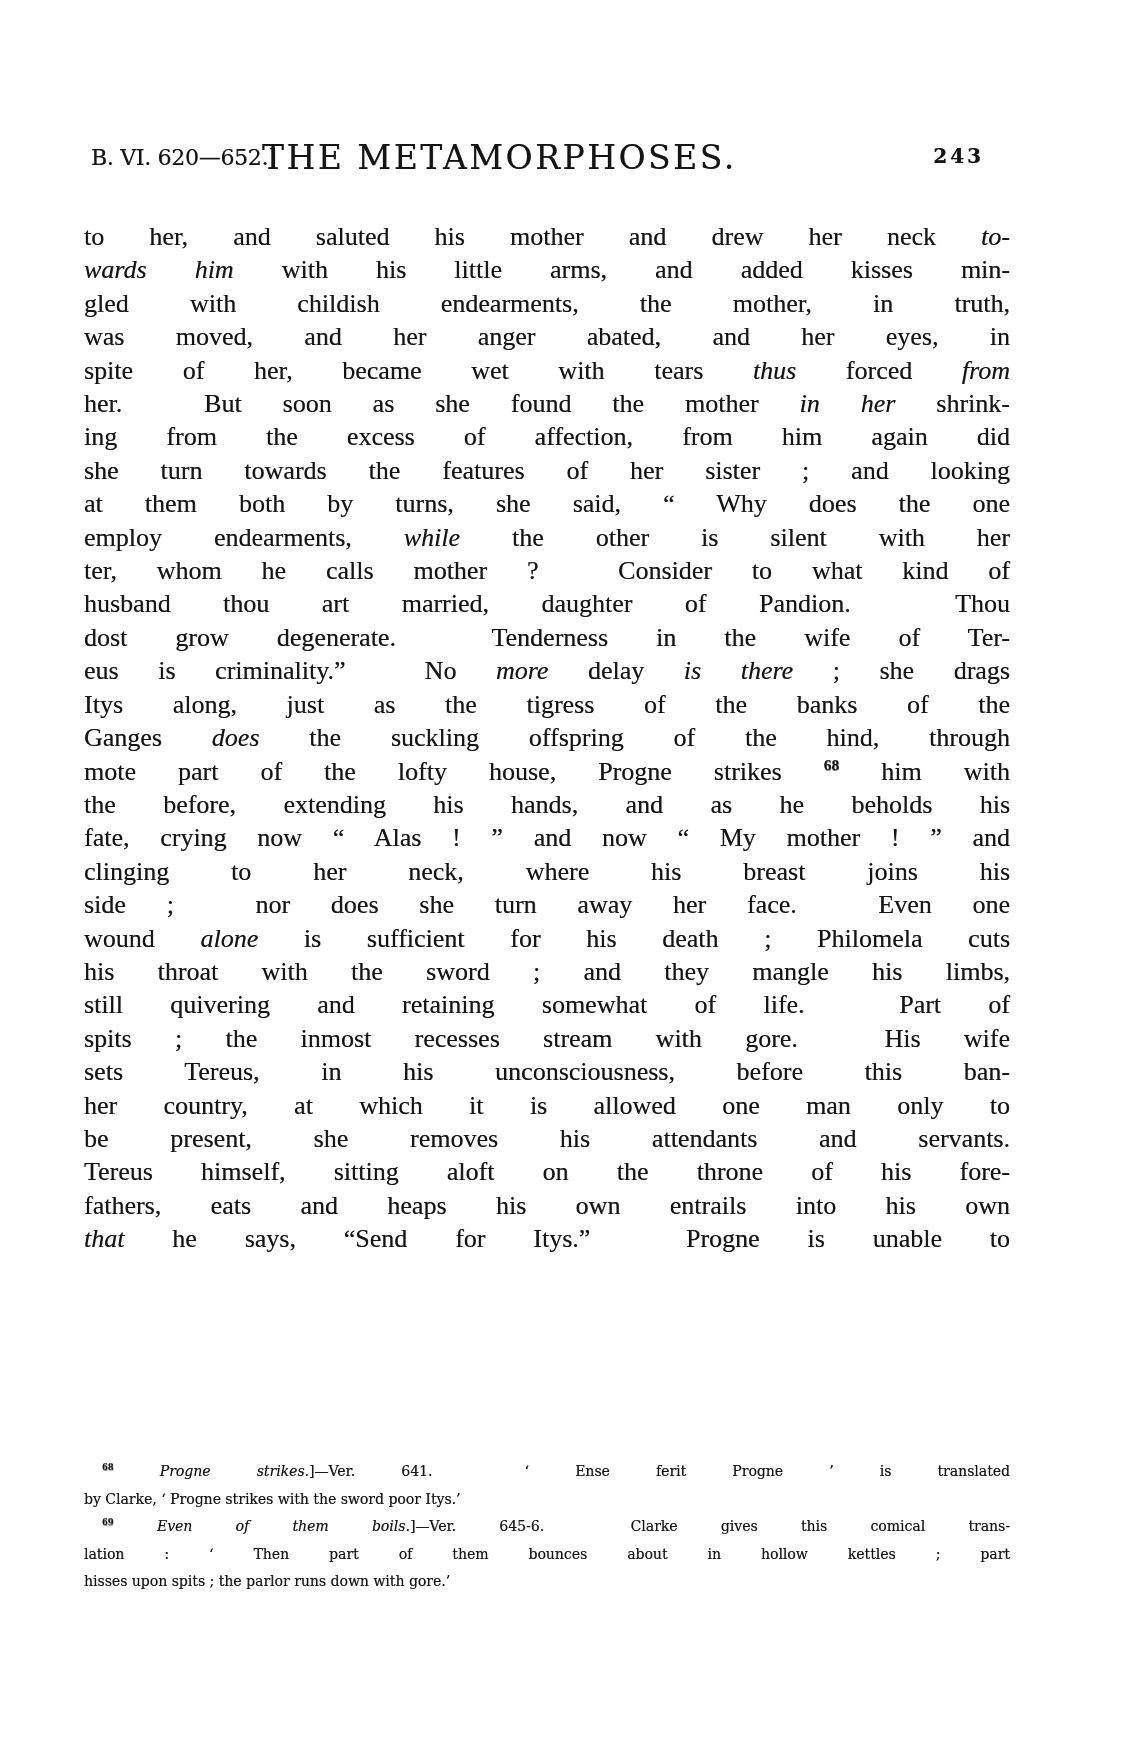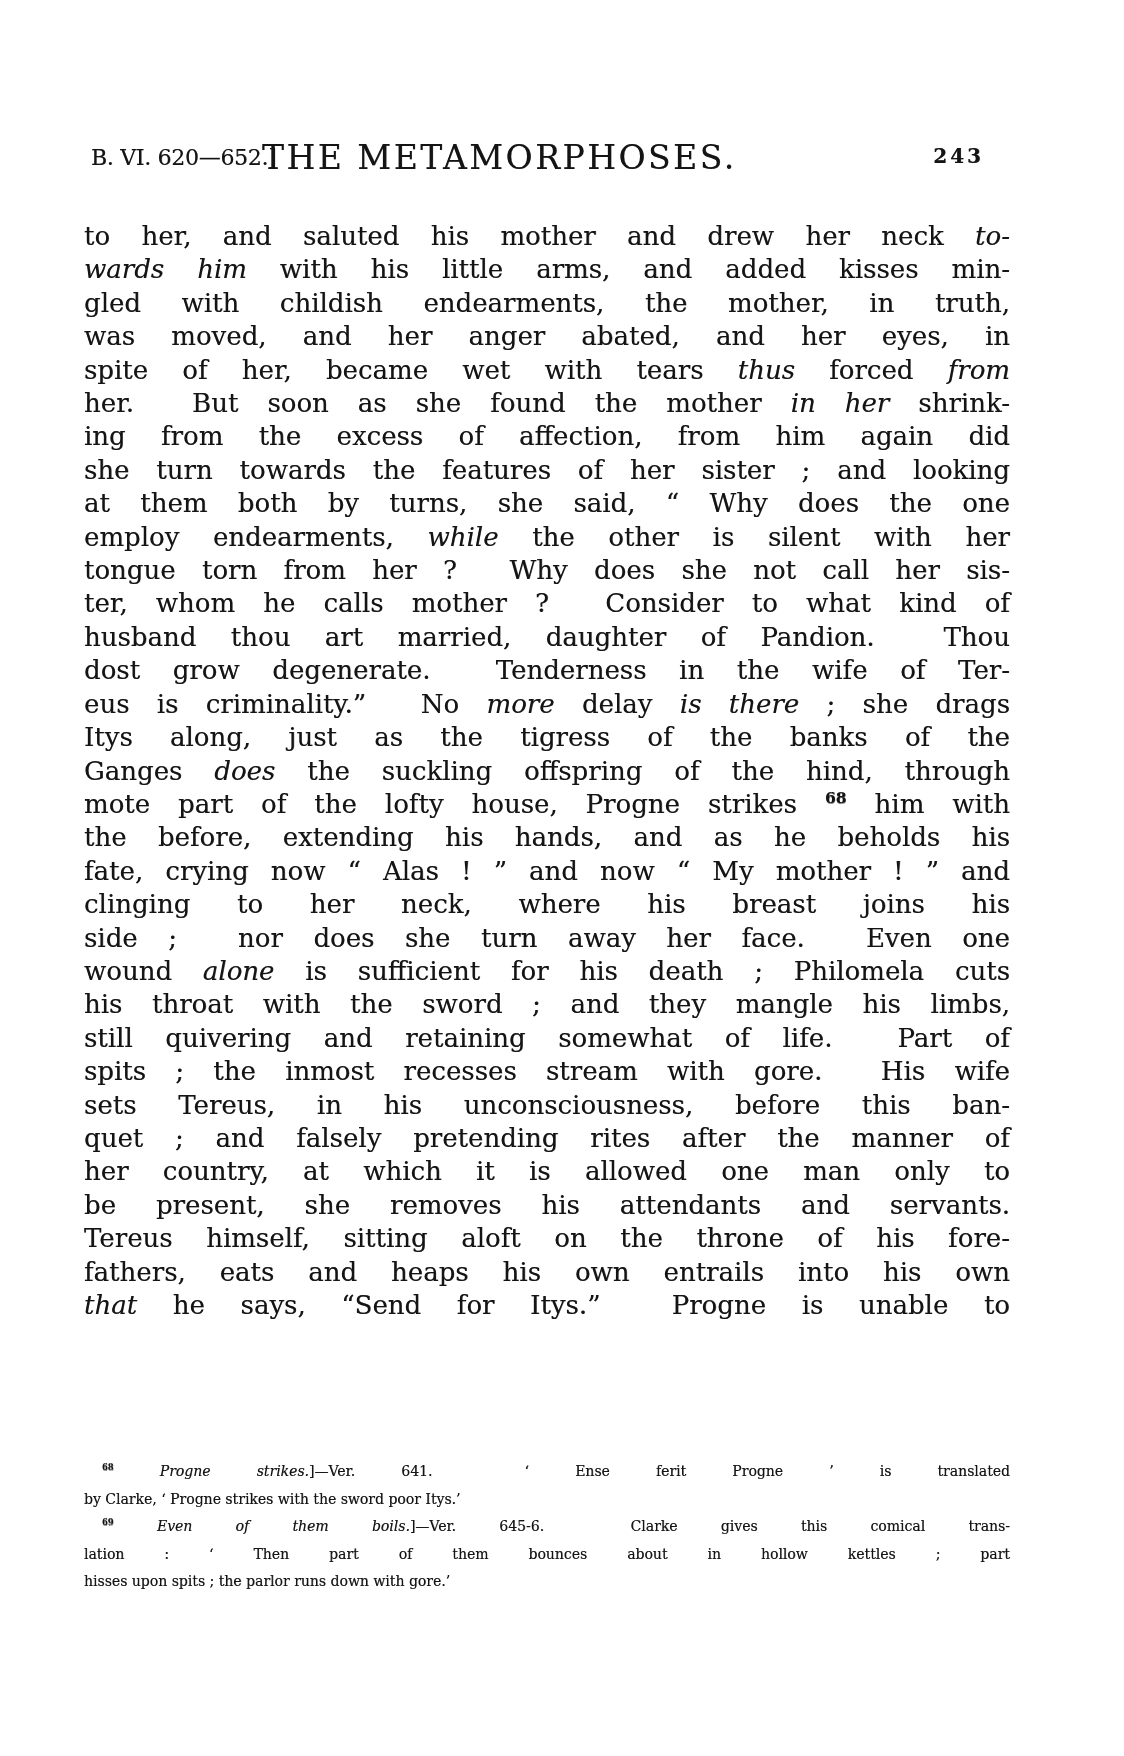--- a/index.html
+++ b/index.html
@@ -25,20 +25,21 @@
     font-size: 33px; letter-spacing: 2.5px; white-space: nowrap;
   }
   .h-num {
     position: absolute; right: 17px; top: 6px;
     font-size: 20px; font-weight: 600; letter-spacing: 3px; white-space: nowrap;
   }
   
   .bodytext {
     position: absolute; left: 84px; top: 220px; width: 926px;
     font-size: 26px;
+    font-family: Liberation Serif, serif;
   }
   .bline {
     line-height: 33.4px;
     text-align: justify;
     text-align-last: justify;
     -moz-text-align-last: justify;
     white-space: normal;
   }
   .bline sup, .fline sup {
     font-size: 60%; font-weight: 600; letter-spacing: 0;
@@ -90,38 +91,36 @@
       <div class="bline">to her, and saluted his mother and drew her neck <i>to-</i></div>
       <div class="bline"><i>wards him</i> with his little arms, and added kisses min-</div>
       <div class="bline">gled with childish endearments, the mother, in truth,</div>
       <div class="bline">was moved, and her anger abated, and her eyes, in</div>
       <div class="bline">spite of her, became wet with tears <i>thus</i> forced <i>from</i></div>
       <div class="bline">her.&nbsp; But soon as she found the mother <i>in her</i> shrink-</div>
       <div class="bline">ing from the excess of affection, from him again did</div>
       <div class="bline">she turn towards the features of her sister ; and looking</div>
       <div class="bline">at them both by turns, she said, “ Why does the one</div>
       <div class="bline">employ endearments, <i>while</i> the other is silent with her</div>
-      <div class="bline">tongue torn from her ?&nbsp; Why does she not call her sis-</div>
       <div class="bline">ter, whom he calls mother ?&nbsp; Consider to what kind of</div>
       <div class="bline">husband thou art married, daughter of Pandion.&nbsp; Thou</div>
       <div class="bline">dost grow degenerate.&nbsp; Tenderness in the wife of Ter-</div>
       <div class="bline">eus is criminality.”&nbsp; No <i>more</i> delay <i>is there</i> ; she drags</div>
       <div class="bline">Itys along, just as the tigress of the banks of the</div>
       <div class="bline">Ganges <i>does</i> the suckling offspring of the hind, through</div>
       <div class="bline">mote part of the lofty house, Progne strikes <sup>68</sup> him with</div>
       <div class="bline">the before, extending his hands, and as he beholds his</div>
       <div class="bline">fate, crying now “ Alas ! ” and now “ My mother ! ” and</div>
       <div class="bline">clinging to her neck, where his breast joins his</div>
       <div class="bline">side ;&nbsp; nor does she turn away her face.&nbsp; Even one</div>
       <div class="bline">wound <i>alone</i> is sufficient for his death ; Philomela cuts</div>
       <div class="bline">his throat with the sword ; and they mangle his limbs,</div>
       <div class="bline">still quivering and retaining somewhat of life.&nbsp; Part of</div>
       <div class="bline">spits ; the inmost recesses stream with gore.&nbsp; His wife</div>
       <div class="bline">sets Tereus, in his unconsciousness, before this ban-</div>
-      <div class="bline">quet ; and falsely pretending rites after the manner of</div>
       <div class="bline">her country, at which it is allowed one man only to</div>
       <div class="bline">be present, she removes his attendants and servants.</div>
       <div class="bline">Tereus himself, sitting aloft on the throne of his fore-</div>
       <div class="bline">fathers, eats and heaps his own entrails into his own</div>
       <div class="bline"><i>that</i> he says, “Send for Itys.”&nbsp; Progne is unable to</div>
     </div>
 
   <div class="footnotes">
       <div class="fline indent just"><sup>68</sup> <i>Progne strikes.</i>]—Ver. 641.&nbsp; ‘ Ense ferit Progne ’ is translated</div>
       <div class="fline">by Clarke, ‘ Progne strikes with the sword poor Itys.’</div>

